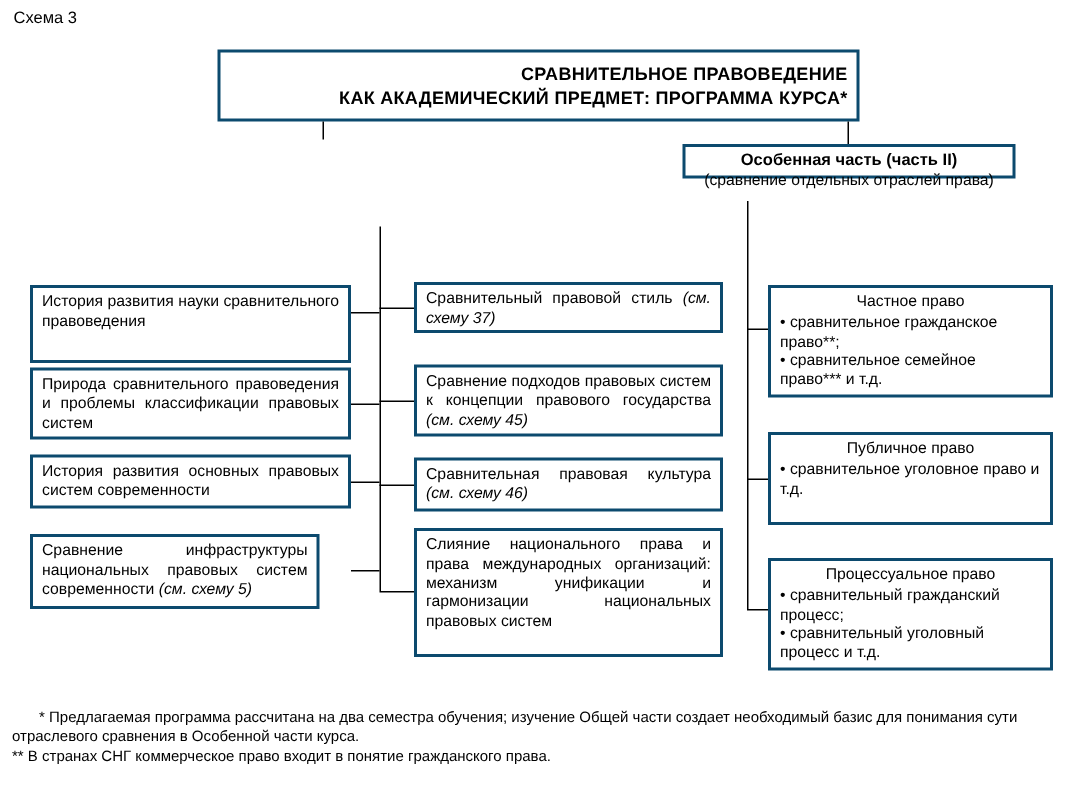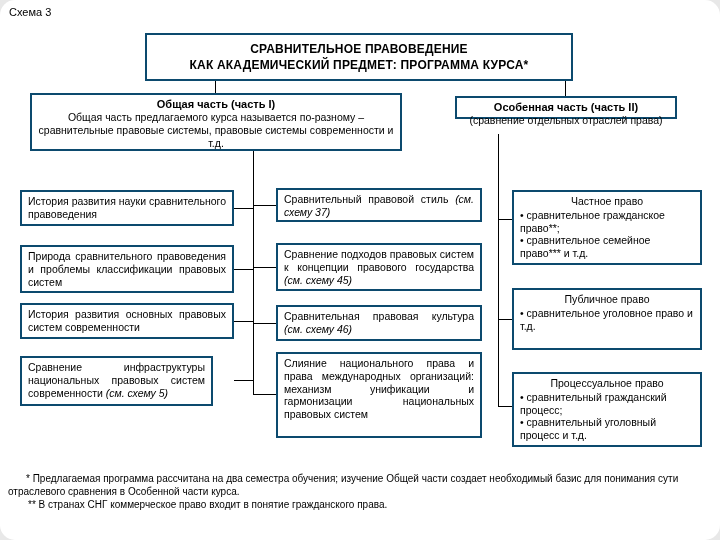--- a/index.html
+++ b/index.html
@@ -5,34 +5,34 @@
   * { box-sizing: border-box; margin: 0; padding: 0; }
   html, body { background: #e8e8e8; }
   .canvas {
     position: relative;
     width: 720px;
     height: 540px;
     background: #ffffff;
     font-family: "Liberation Sans", sans-serif;
     color: #000;
     overflow: hidden;
-    border-radius: 15px;
   }
   .scheme-label {
     position: absolute;
     left: 9px; top: 6px;
     font-size: 11px;
   }
   .box {
     position: absolute;
     border: 2px solid #0c4a6e;
     background: #fff;
     padding: 3px 6px;
     font-size: 10.5px;
     line-height: 1.22;
+    align-items: flex-end;
   }
   .thick { border-width: 2px; }
   .title-box {
     display: flex;
     flex-direction: column;
     justify-content: center;
     text-align: center;
     font-weight: bold;
     font-size: 12px;
     line-height: 1.35;
@@ -45,45 +45,41 @@
   .ref { font-style: italic; }
   .branch { text-align: left; }
   .branch-title { font-weight: normal; text-align: center; margin-bottom: 1px; }
   .bullet { text-align: left; }
   .vline, .hline { position: absolute; background: #000; }
   .vline { width: 1px; }
   .hline { height: 1px; }
   .footnotes { position: absolute; left: 8px; top: 472px; width: 704px; }
   .fn { font-size: 10px; line-height: 1.32; margin: 0; }
   .fn-first { text-indent: 18px; }
-  .fn-indent { margin-left: 20px; }
+  .fn-indent { margin-left: 0; }
 </style>
 </head>
 <body>
 
 <div class="canvas">
 
   <div class="scheme-label">Схема 3</div>
 
   <div class="box thick title-box" style="left:145px;top:33px;width:428px;height:48px">
     <div>СРАВНИТЕЛЬНОЕ ПРАВОВЕДЕНИЕ</div>
     <div>КАК АКАДЕМИЧЕСКИЙ ПРЕДМЕТ: ПРОГРАММА КУРСА*</div>
   </div>
 
-  <div class="box thick hdr" style="left:30px;top:93px;width:372px;height:58px">
-    <div class="hdr-title">Общая часть (часть I)</div>
-    <div class="hdr-body">Общая часть предлагаемого курса называется по-разному – сравнительные правовые системы, правовые системы современности и т.д.</div>
-  </div>
 
   <div class="box thick hdr" style="left:455px;top:96px;width:222px;height:23px">
     <div class="hdr-title">Особенная часть (часть II)</div>
     <div class="hdr-body">(сравнение отдельных отраслей права)</div>
   </div>
 
-  <div class="box jbox" style="left:20px;top:190px;width:214px;height:36px">
+  <div class="box jbox" style="left:20px;top:190px;width:214px;height:52px">
     <span>История развития науки сравнительного правоведения</span>
   </div>
 
   <div class="box jbox" style="left:20px;top:245px;width:214px;height:48px">
     <span>Природа сравнительного правоведения и проблемы классификации правовых систем</span>
   </div>
 
   <div class="box jbox" style="left:20px;top:303px;width:214px;height:36px">
     <span>История развития основных правовых систем современности</span>
   </div>

